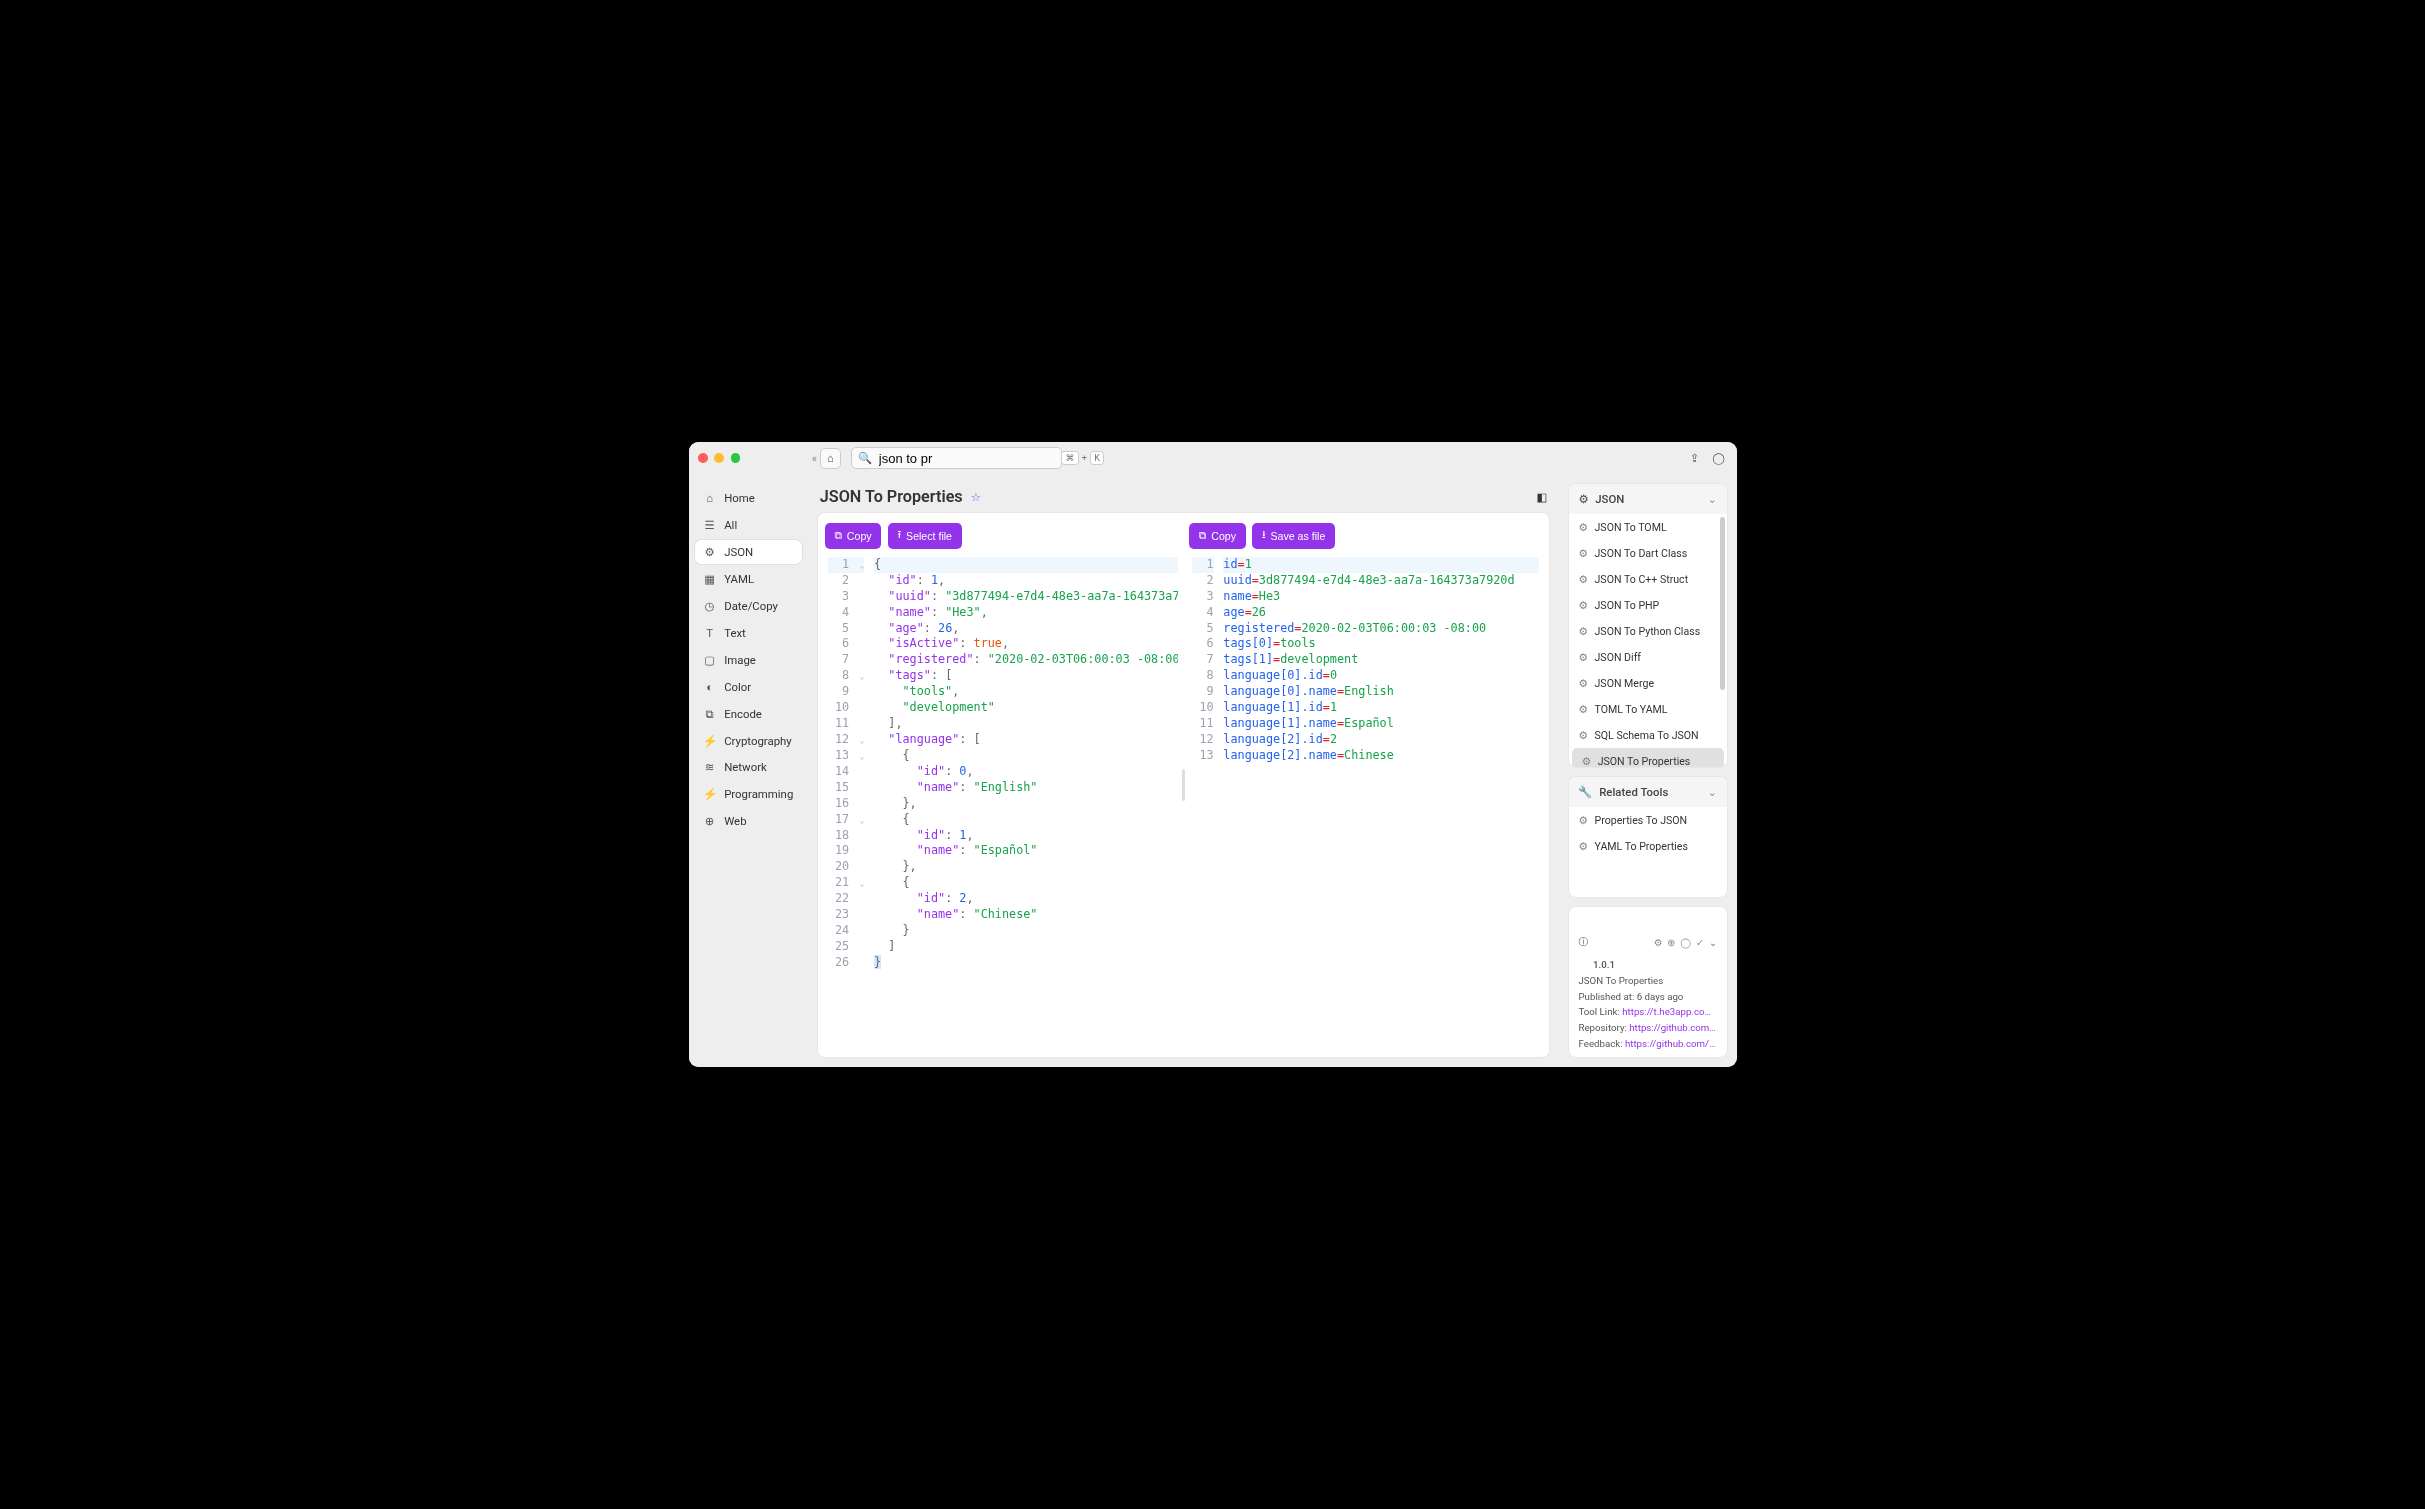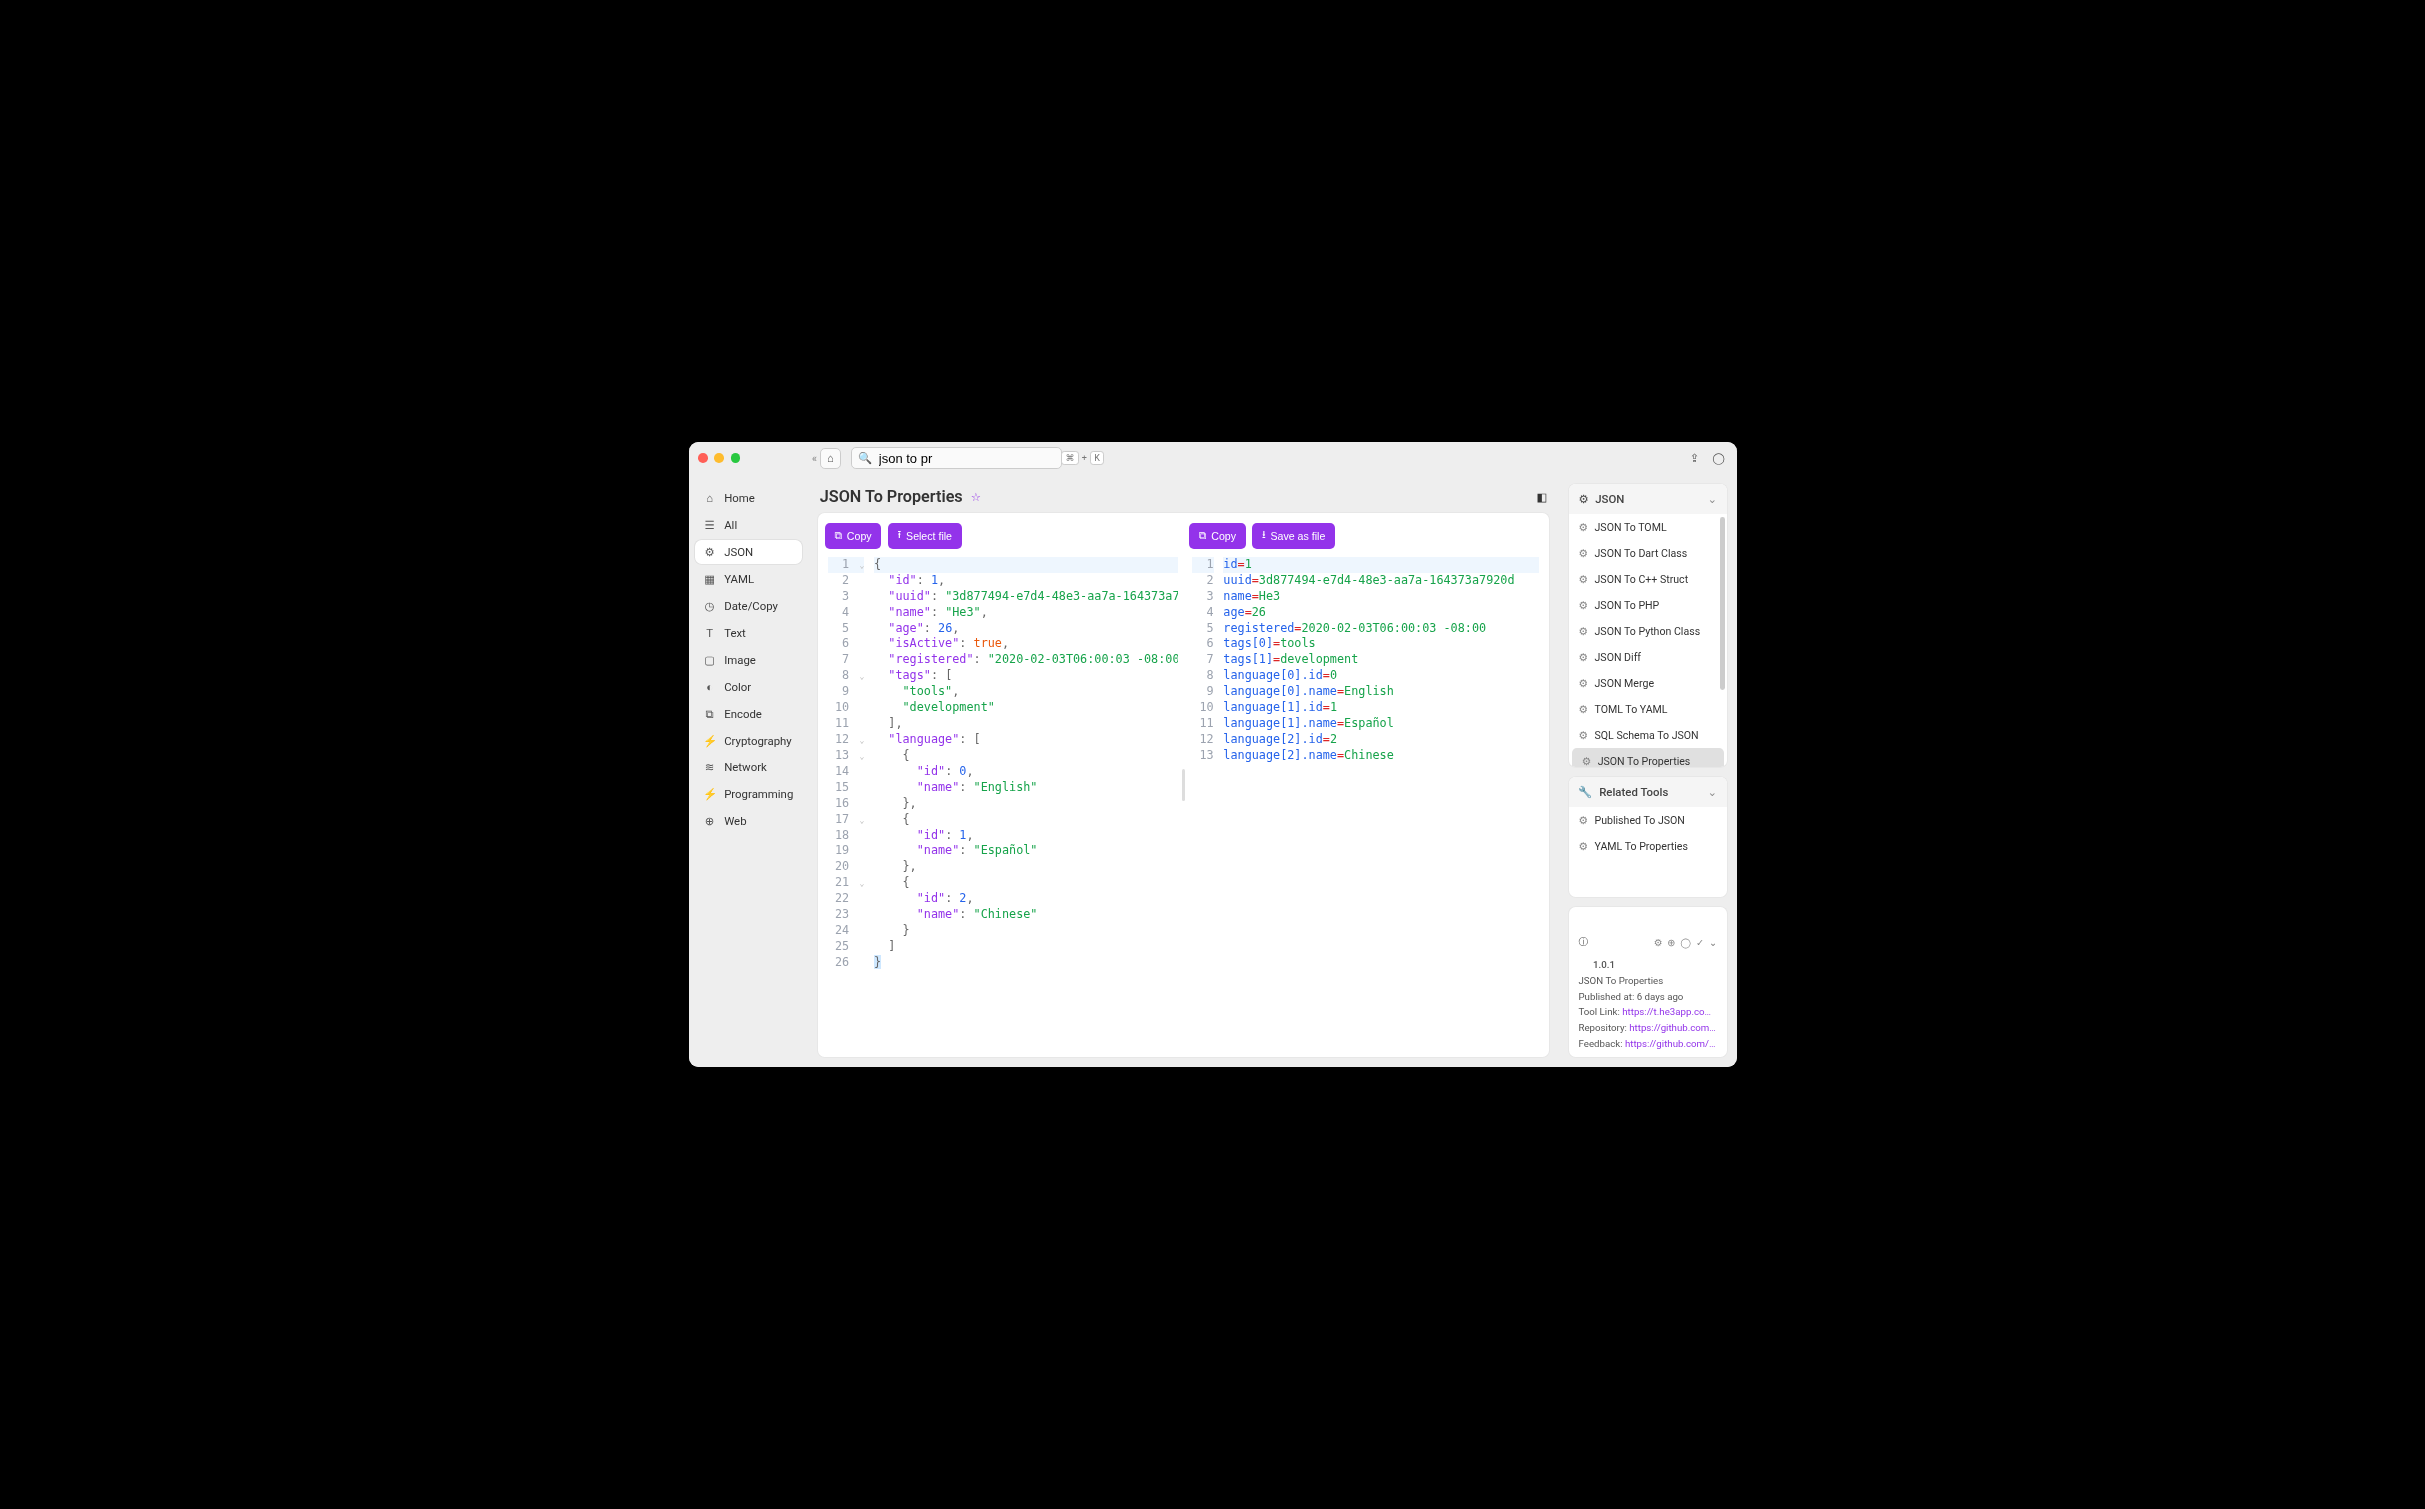--- a/index.html
+++ b/index.html
@@ -469,21 +469,21 @@
 
           <div class="panel related-panel">
             <div class="panel-head">
               <span class="plug">🔧</span>
               <span>Related Tools</span>
               <span class="chev">⌄</span>
             </div>
             <div class="panel-body" id="related-tools">
                 <div class="tool-item">
                   <span class="plug">⚙</span>
-                  <span>Published To JSON</span>
+                  <span>Properties To JSON</span>
                 </div>
                 <div class="tool-item">
                   <span class="plug">⚙</span>
                   <span>YAML To Properties</span>
                 </div>
               </div>
           </div>
 
           <div class="info-panel">
             <div class="info-head">

